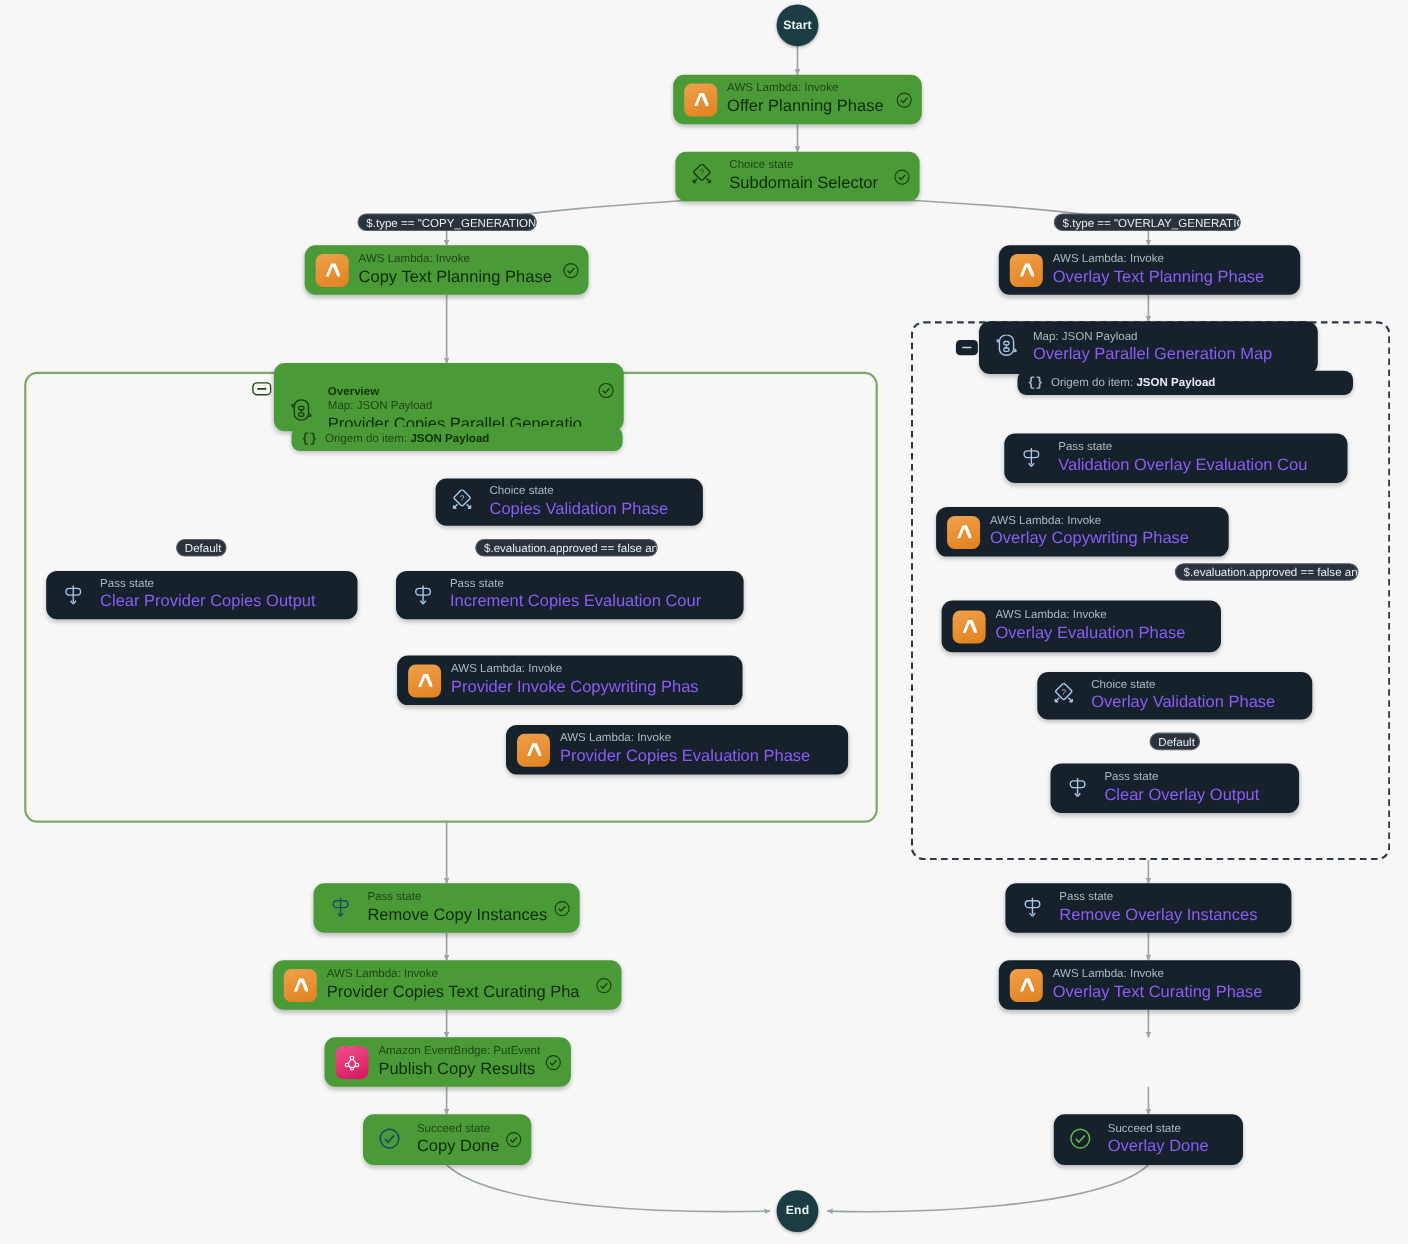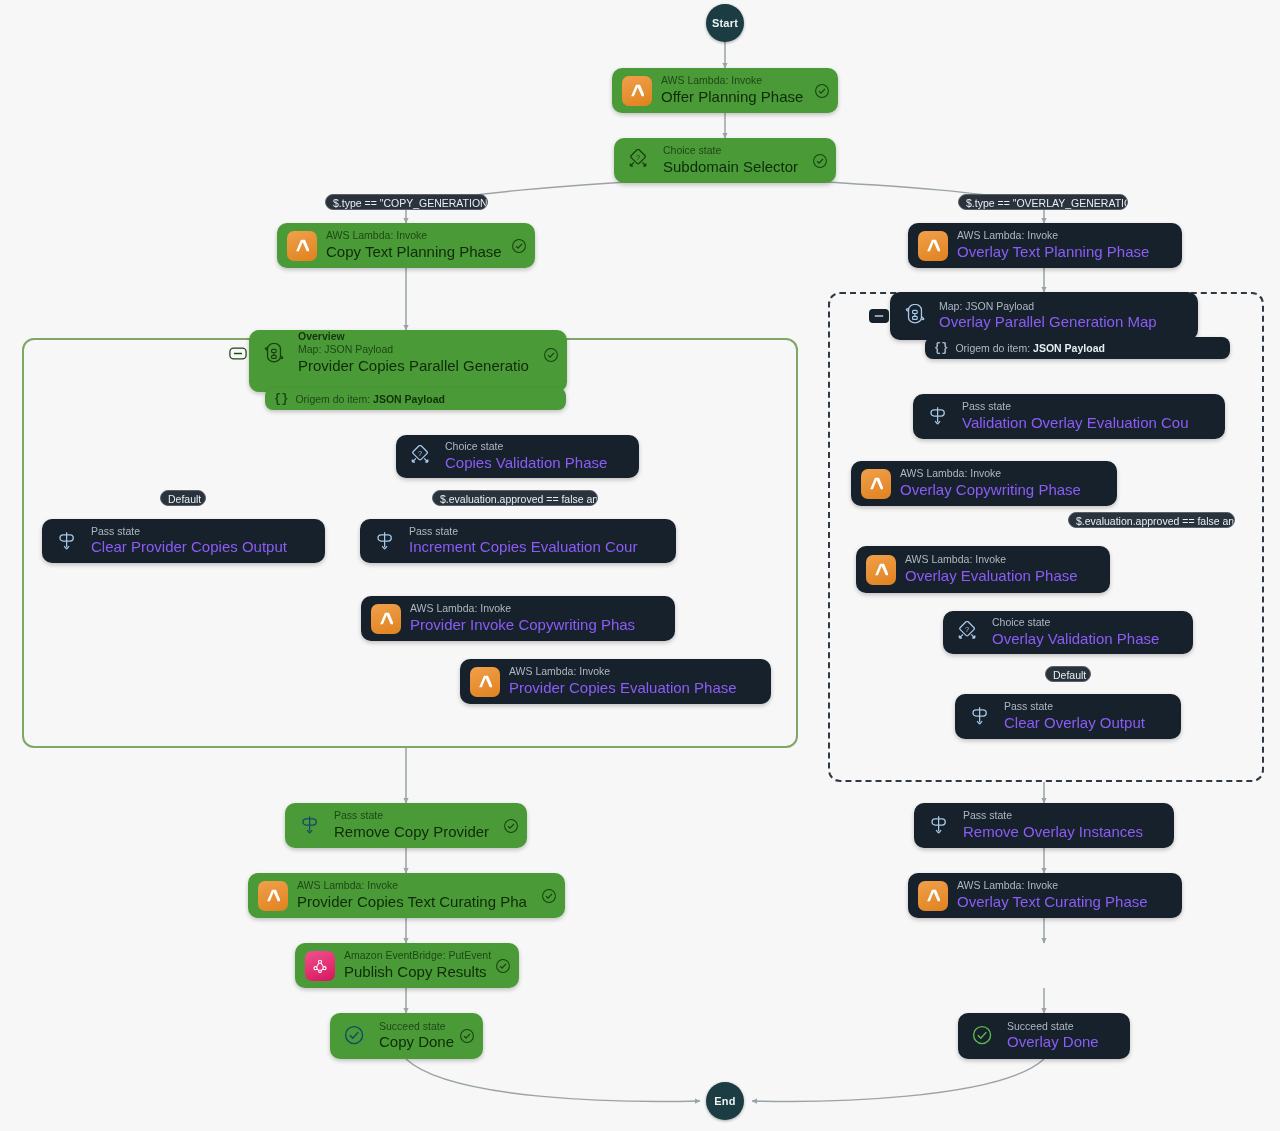--- a/index.html
+++ b/index.html
@@ -244,21 +244,21 @@
       <svg width="19" height="19" viewBox="0 0 24 24">
           <path d="M4 19.4 L10.1 4.6 h3.3 L7.4 19.4 Z M12.0 4.6 h3.2 l5.0 12.0 v2.8 h-2.8 L12.0 7.4 Z" fill="#fff"></path>
         </svg>
     </span>
     <span class="txt">
       <span class="sub">AWS Lambda: Invoke</span>
       <span class="name">Overlay Text Planning Phase</span>
     </span>
   </div>
 
-  <div class="node green" style="left:249px;top:330px;width:318px;height:62px;align-items:flex-start;padding-top:0;">
+  <div class="node green" style="left:249px;top:330px;width:318px;height:62px;align-items:flex-start;padding-top:20px;">
     <span class="ico plain" style="margin-top:10px;">
       <svg width="24" height="24" viewBox="0 0 26 26">
         <path d="M6 6.5 a7 6 0 0 1 14 0 v8 a7 6 0 0 1 -14 0 Z" fill="none" stroke="#17400d" stroke-width="1.4"></path>
         <rect x="10.4" y="7" width="5" height="3.3" rx="1" fill="none" stroke="#17400d" stroke-width="1.3"></rect>
         <rect x="10.4" y="13.4" width="5" height="3.3" rx="1" fill="none" stroke="#17400d" stroke-width="1.3"></rect>
         <path d="M12.9 10.3 v3.1" stroke="#17400d" stroke-width="1.3"></path>
         <path d="M5.2 8 L3.2 5.6 M3.2 5.6 L5.8 5.4" stroke="#17400d" stroke-width="1.4" fill="none"></path>
         <path d="M20.8 14 L22.8 16.6 M22.8 16.6 L20.2 16.8" stroke="#17400d" stroke-width="1.4" fill="none"></path>
       </svg>
     </span>
@@ -465,21 +465,21 @@
   <div class="node green" style="left:285px;top:803px;width:242px;height:45px;">
     <span class="ico plain">
       <svg width="23" height="23" viewBox="0 0 26 26">
         <rect x="4.5" y="5.5" width="15" height="7" rx="3.5" fill="none" stroke="#16486b" stroke-width="1.4"></rect>
         <path d="M12 2.5 v17" stroke="#16486b" stroke-width="1.4"></path>
         <path d="M12 21.6 L9.2 18.2 M12 21.6 L14.8 18.2" fill="none" stroke="#16486b" stroke-width="1.4"></path>
       </svg>
     </span>
     <span class="txt">
       <span class="sub">Pass state</span>
-      <span class="name">Remove Copy Provider</span>
+      <span class="name">Remove Copy Instances</span>
     </span>
     <span class="badge">
       <svg width="16" height="16" viewBox="0 0 20 20">
           <circle cx="10" cy="10" r="8" fill="none" stroke="#17400d" stroke-width="1.3"></circle>
           <path d="M6.2 10.2 l2.6 2.6 l5.0 -5.4" fill="none" stroke="#17400d" stroke-width="1.5"></path>
         </svg>
     </span>
   </div>
 
   <div class="node green" style="left:248px;top:873px;width:317px;height:45px;">

